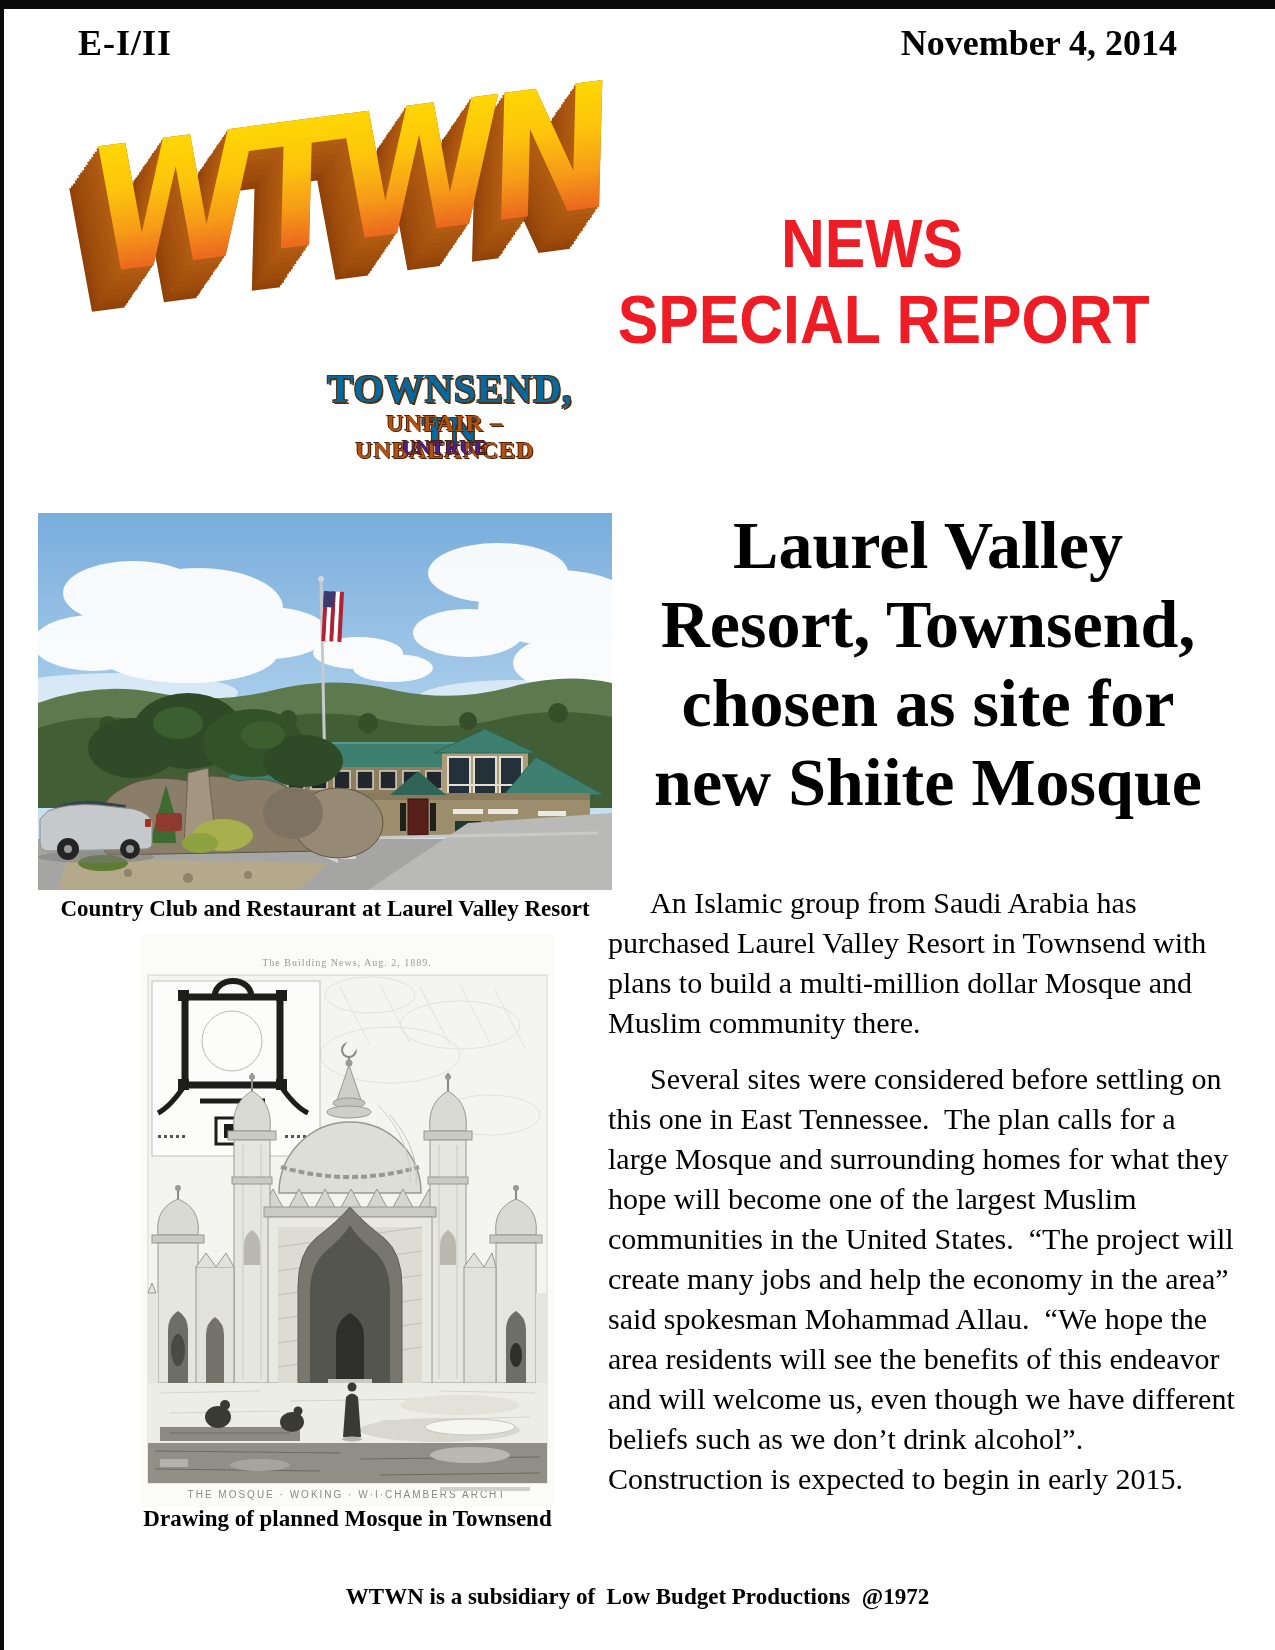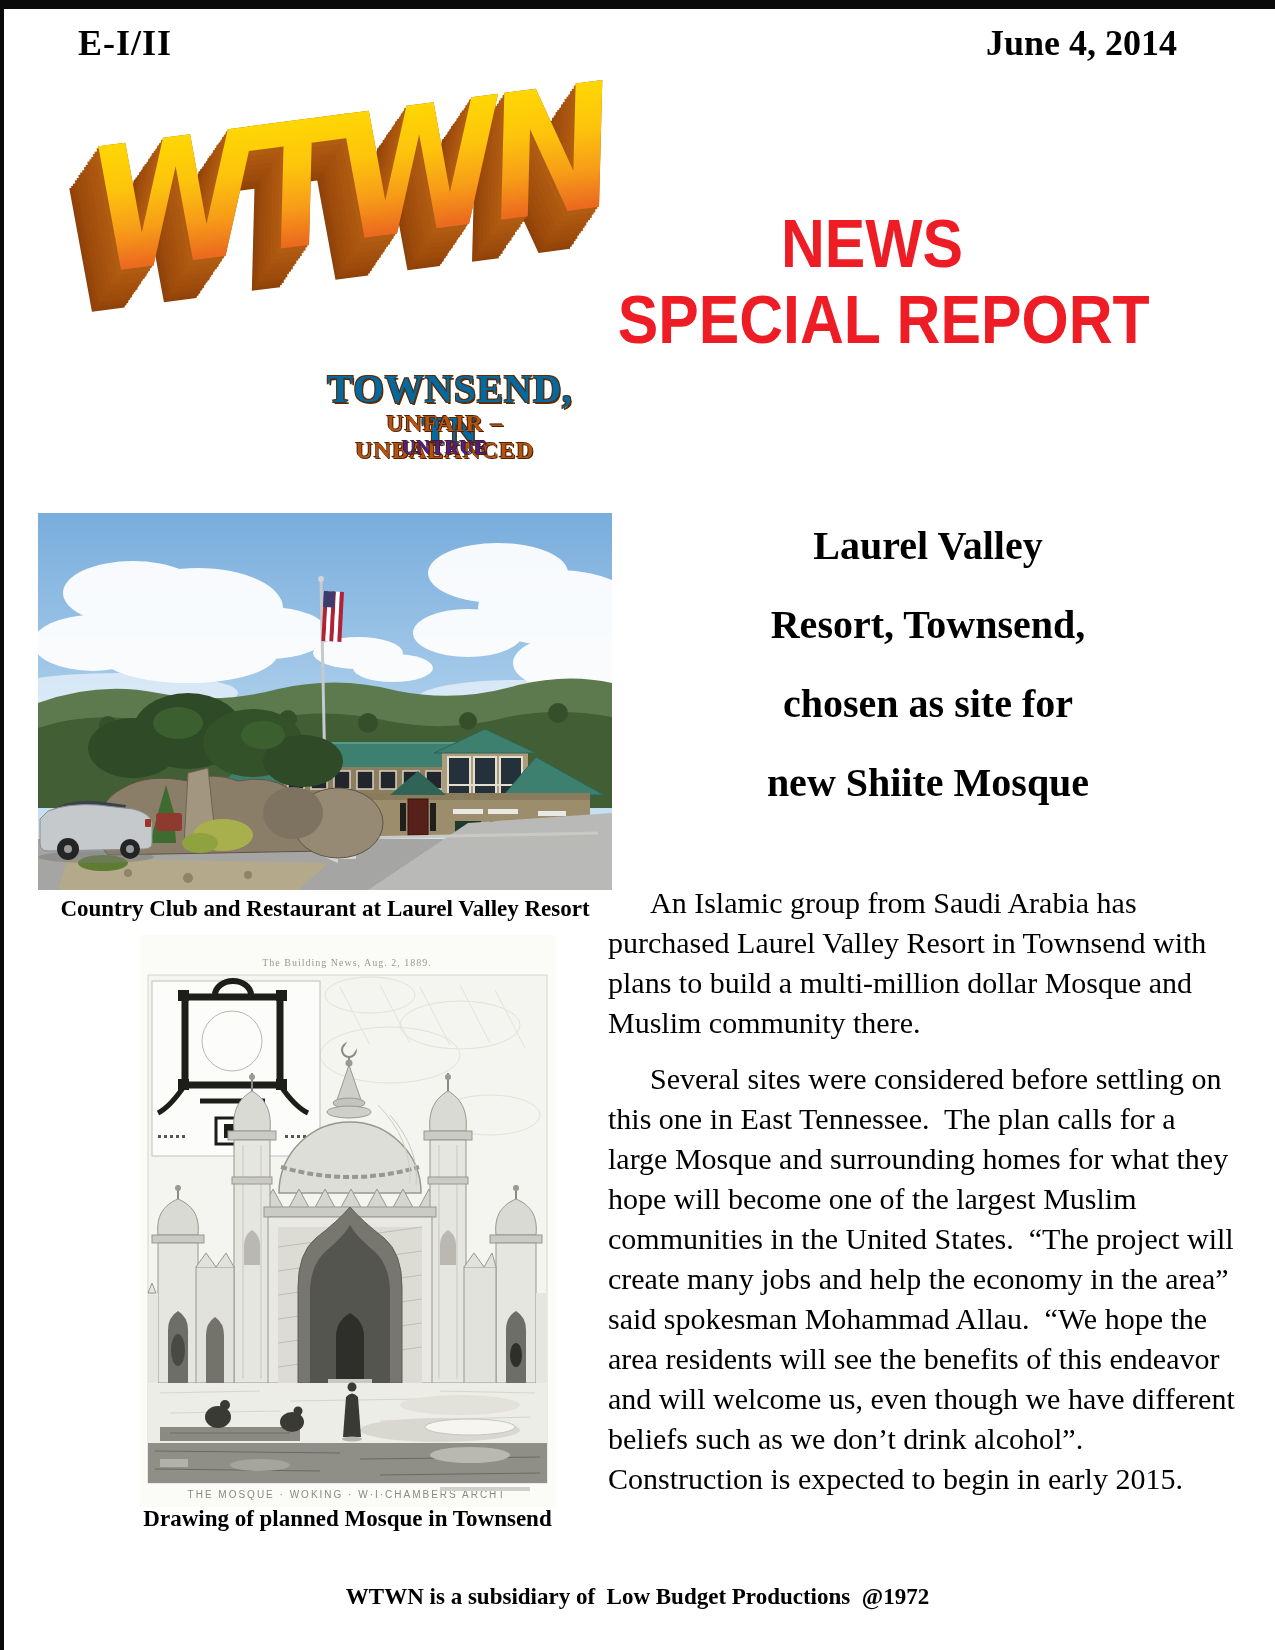--- a/index.html
+++ b/index.html
@@ -42,40 +42,40 @@
 
   .banner{position:absolute;left:583px;top:206px;width:578px;text-align:center;
     font-family:"Liberation Sans",sans-serif;font-weight:bold;color:#ee1c25;
     font-size:69px;line-height:76px;transform:scaleX(0.88);transform-origin:center top;
     letter-spacing:0px;white-space:nowrap;}
 
   .photo-frame{position:absolute;left:38px;top:513px;width:574px;height:377px;}
   .caption{font-weight:bold;font-size:23px;text-align:center;}
   .caption-1{position:absolute;left:38px;top:896px;width:574px;}
   .headline{position:absolute;left:598px;top:506px;width:660px;text-align:center;
-    font-weight:bold;font-size:40px;line-height:79px;}
+    font-weight:bold;font-size:68px;line-height:79px;}
   .body-text{position:absolute;left:592px;top:867px;width:662px;
     font-size:30px;line-height:40px;}
   .body-text p{margin:16px;text-indent:42px;white-space:pre-wrap;}
 
   .drawing-frame{position:absolute;left:140px;top:935px;width:415px;height:572px;}
   .caption-2{position:absolute;left:115px;top:1506px;width:465px;}
 
   .footer{position:absolute;left:0;top:1584px;width:1275px;text-align:center;
     font-weight:bold;font-size:23px;white-space:pre-wrap;}
 </style>
 </head>
 <body>
 
 <div class="page">
   <div class="scan-edge-top"></div>
   <div class="scan-edge-left"></div>
 
   <div class="edition">E-I/II</div>
-  <div class="issue-date">June 4, 2014</div>
+  <div class="issue-date">November 4, 2014</div>
 
   <div class="logo-wrap">
     <div class="logo-rot">
       <div class="logo-text logo-extrude">WTWN</div>
       <div class="logo-text logo-face">WTWN</div>
     </div>
   </div>
   <div class="logo-location">TOWNSEND, TN</div>
   <div class="logo-slogan1">UNFAIR –  UNBALANCED</div>
   <div class="logo-slogan2">UNTRUE</div>

